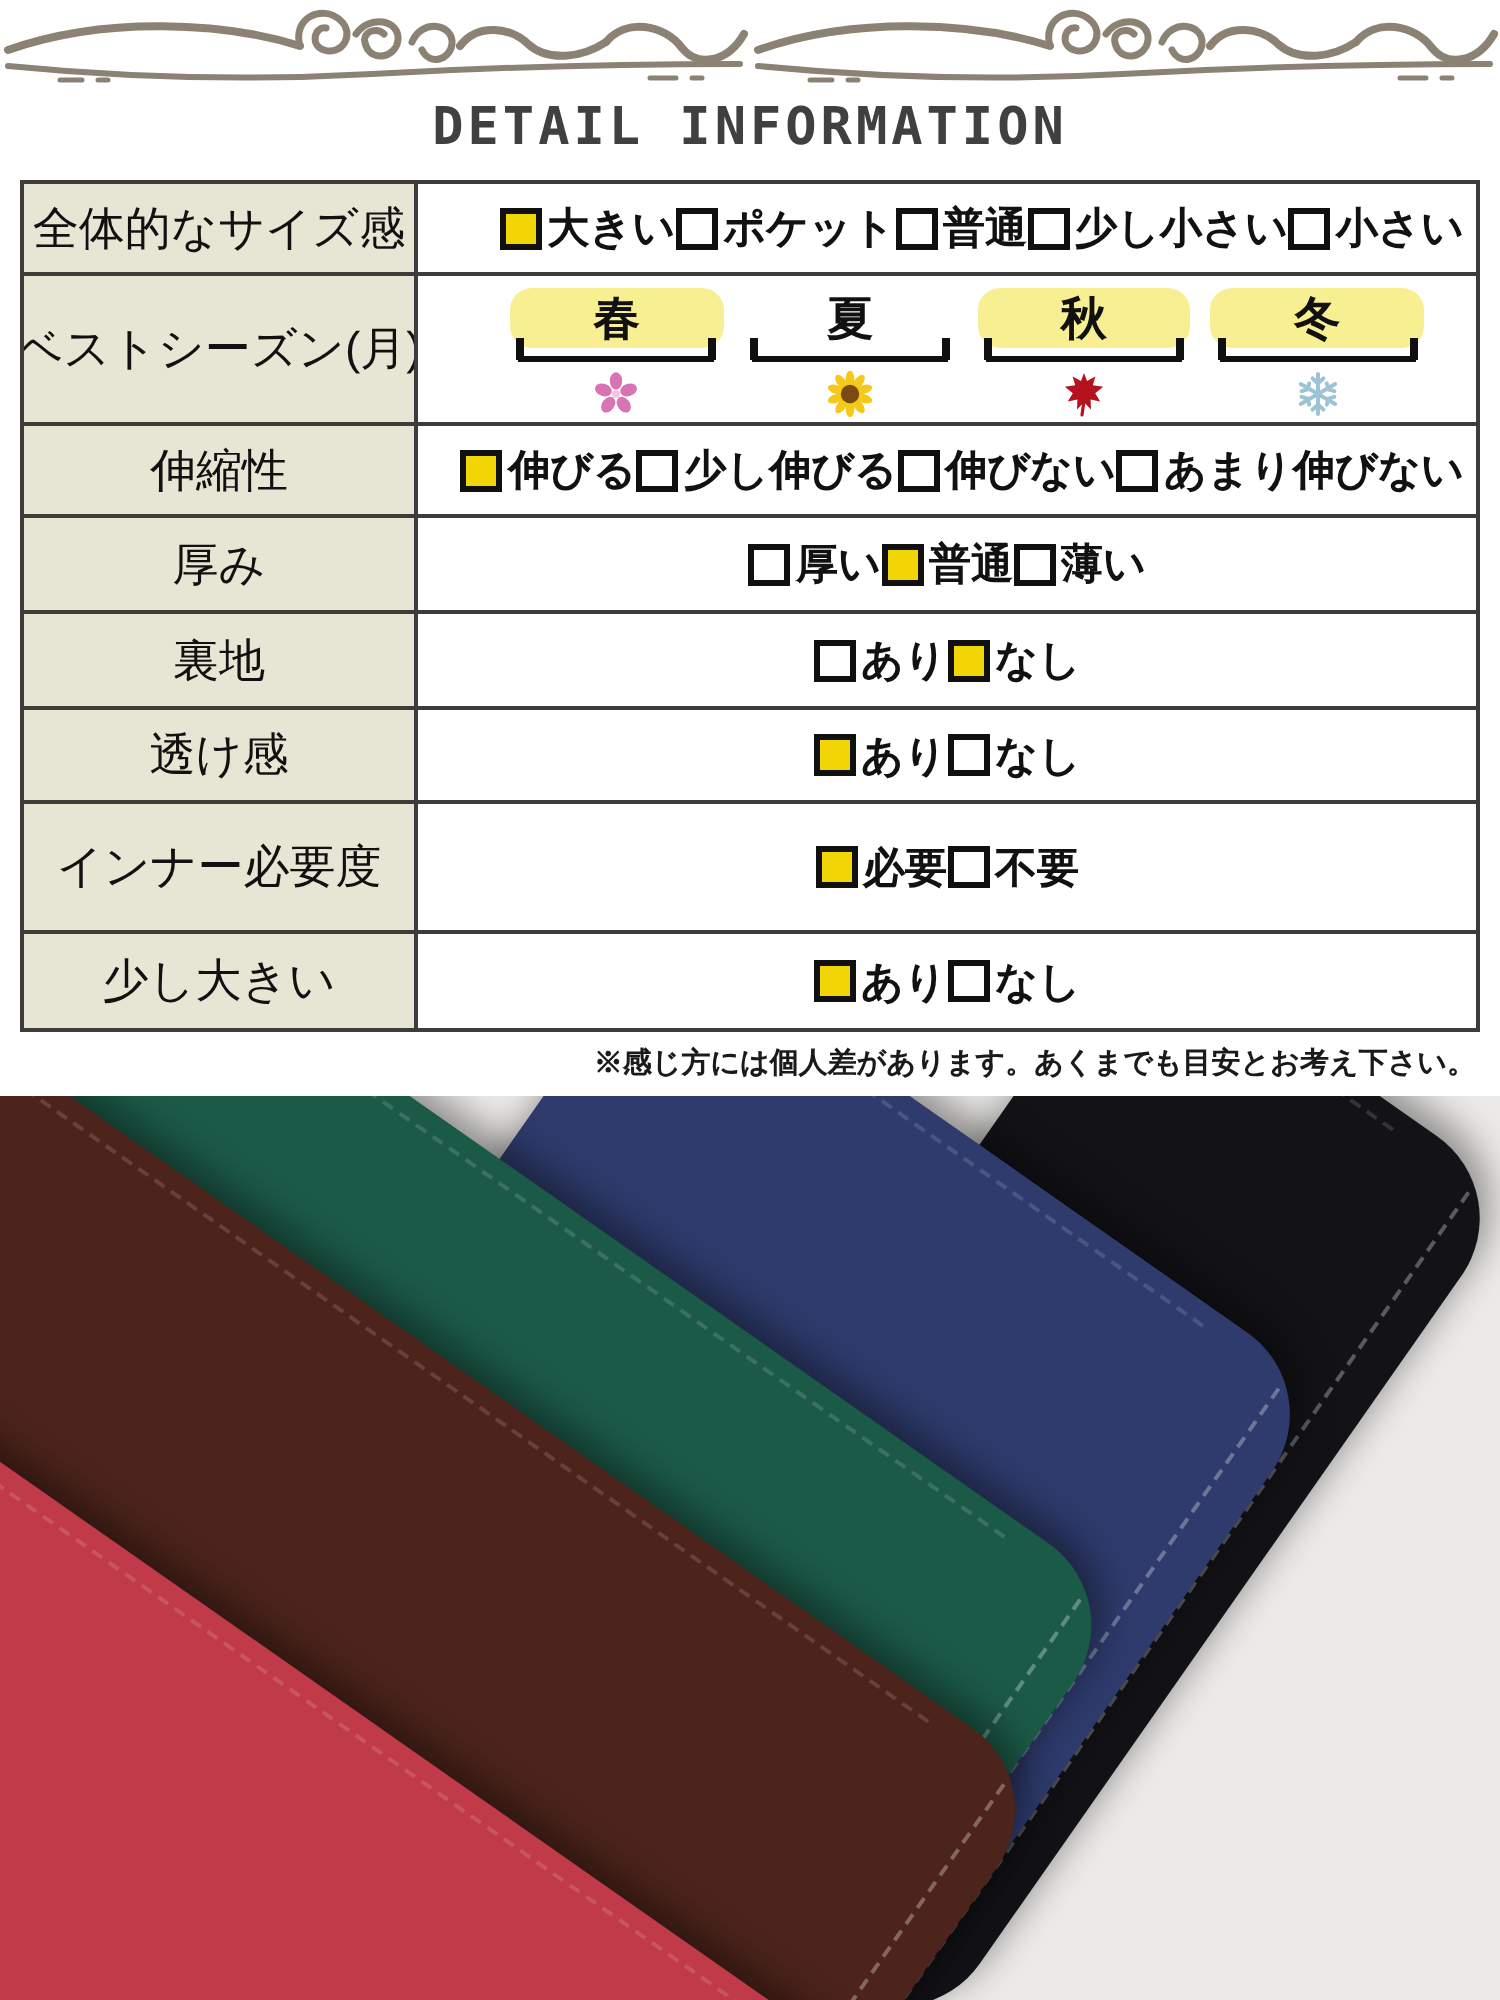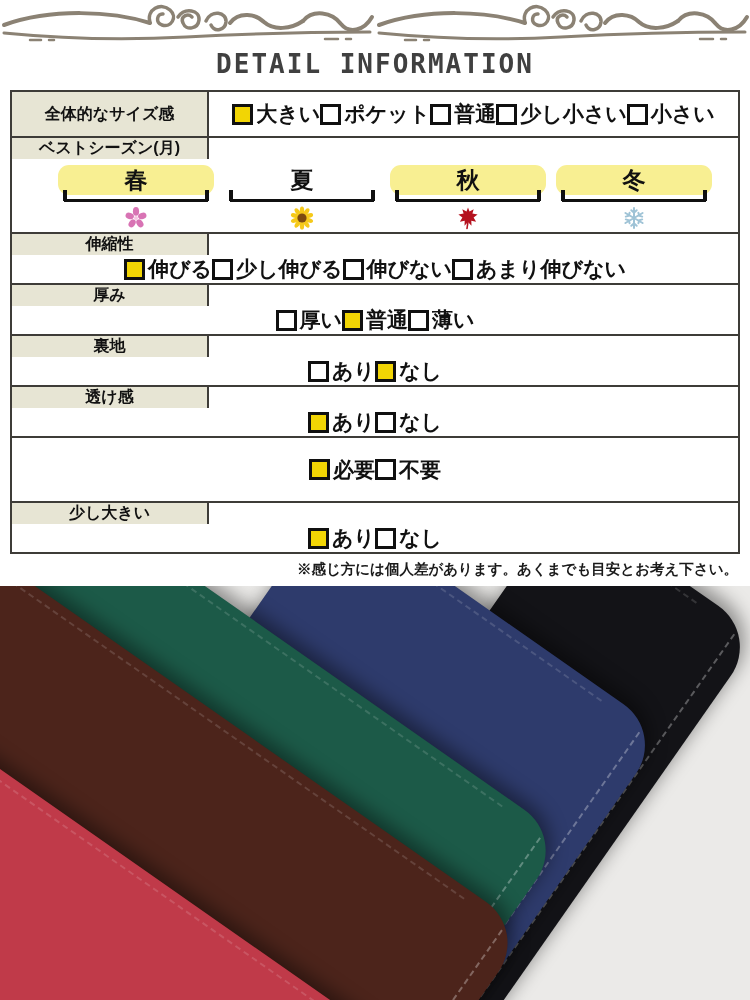--- a/index.html
+++ b/index.html
@@ -16,32 +16,32 @@
   .flourish g{fill:none;stroke:var(--flourish);}
   
   .title{
     text-align:center;font-family:"DejaVu Sans Mono",monospace;
     font-weight:bold;font-size:26px;letter-spacing:2px;
     margin:4px 0 10px 0;line-height:32px;color:#404040;
   }
   
   .detail-table{margin:0 10px;border:2px solid var(--border);background:#fff;}
   .trow{display:flex;}
-  .trow + .trow{border-top:2px solid var(--border);flex-direction:column;}
+  .trow + .trow{border-top:2px solid var(--border);}
   .tlabel{
     width:197px;min-width:197px;box-sizing:border-box;
     background:var(--cell-bg);border-right:2px solid var(--border);
     display:flex;align-items:center;justify-content:center;
-    font-weight:bold;font-size:16px;white-space:nowrap;overflow:hidden;
+    font-weight:normal;font-size:23px;white-space:nowrap;overflow:hidden;
   }
   .tvalue{flex:1;display:flex;align-items:center;overflow:hidden;}
   .h44{min-height:44px}.h46{min-height:46px}.h45{min-height:45px}
   .h68{min-height:68px}.h63{min-height:63px}.h47{min-height:47px}
   .opts{display:flex;align-items:center;width:100%;font-weight:bold;font-size:21px;}
-  .opts.spread{justify-content:center;padding:0 20px;}
+  .opts.spread{justify-content:flex-end;padding:0 6px;}
   .opts.center2{justify-content:center;}
   .opts.center3{justify-content:center;}
   .opt{display:flex;align-items:center;white-space:nowrap;}
   .cb{
     width:15px;height:15px;border:3px solid #101010;background:#fff;
     margin-right:3px;flex:none;display:inline-block;
   }
   .cb[data-checked="true"]{background:var(--check);}
   
   .seasons{display:flex;width:100%;box-sizing:border-box;padding:6px 26px 2px 46px;gap:10px;}
@@ -273,20 +273,21 @@
           </span>
       <span class="opt">
             <span class="cb" data-checked="false"></span>
             <span>なし</span>
           </span>
     </div>
       </div>
   </div>
 
   <div class="trow h63">
+    <div class="tlabel">インナー必要度</div>
     <div class="tvalue">
         <div class="opts center2">
       <span class="opt">
             <span class="cb" data-checked="true"></span>
             <span>必要</span>
           </span>
       <span class="opt">
             <span class="cb" data-checked="false"></span>
             <span>不要</span>
           </span>

